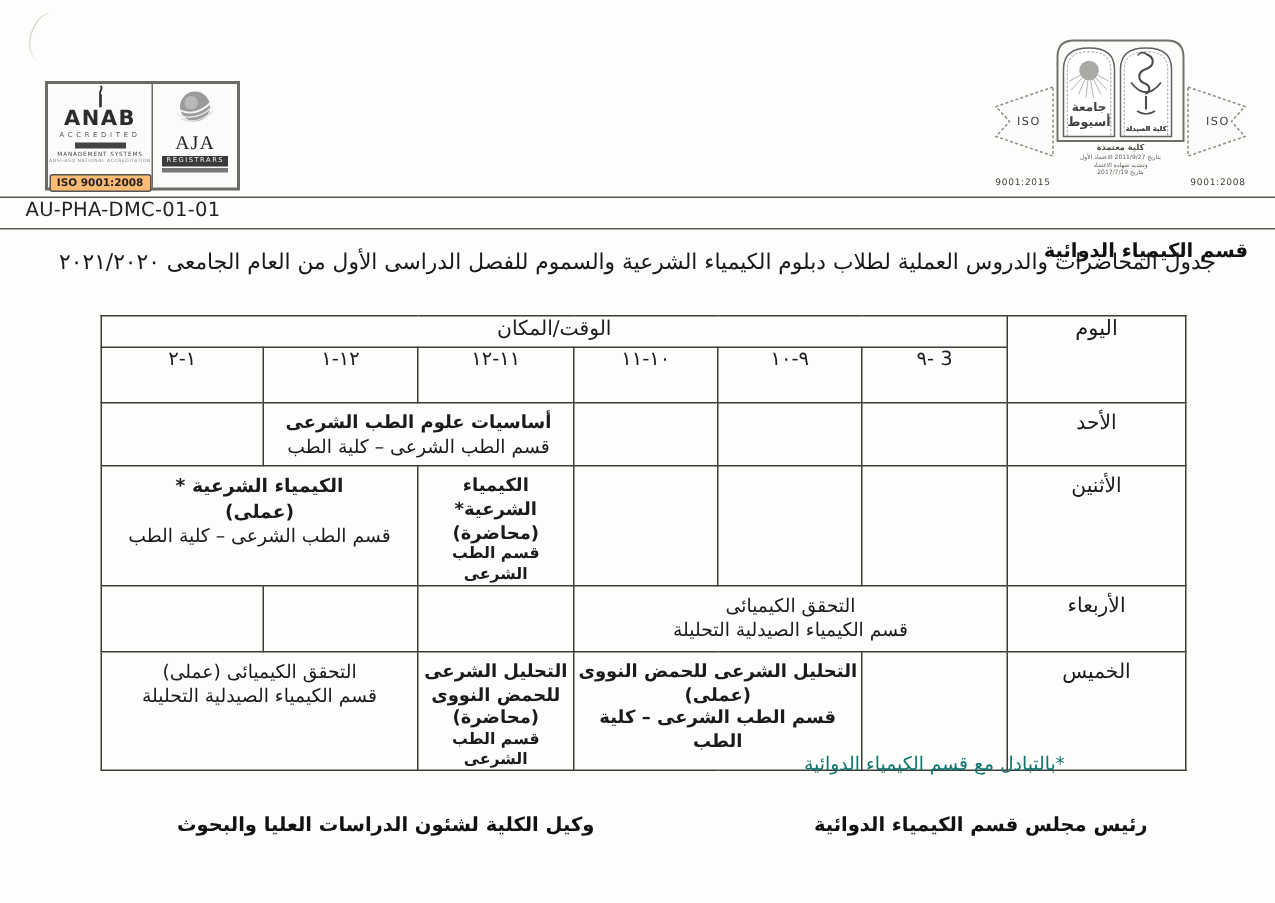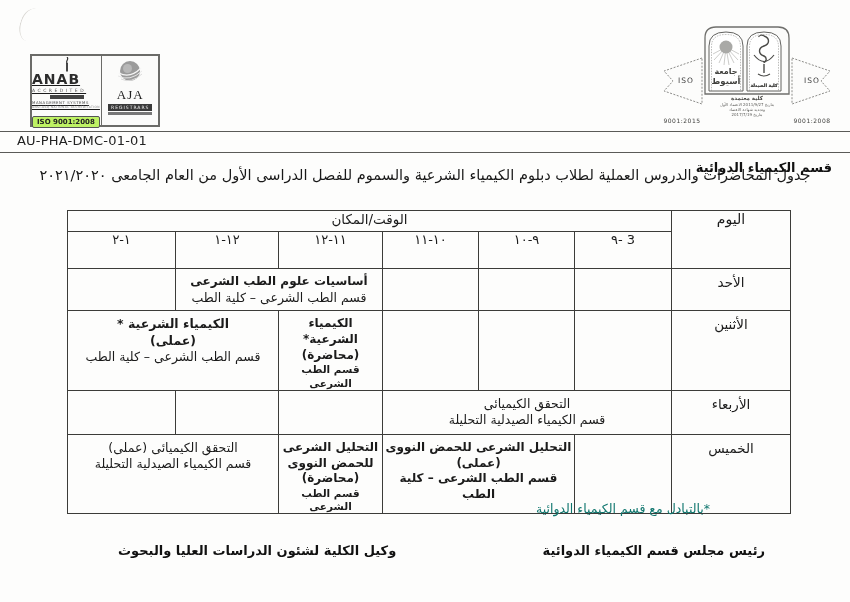--- a/index.html
+++ b/index.html
@@ -3,29 +3,29 @@
 <meta charset="utf-8">
 <style>
   html,body{margin:0;padding:0;}
   .page{position:relative;width:850px;height:602px;background:#fdfdfc;overflow:hidden;
         font-family:"DejaVu Sans",sans-serif;color:#1b1b1b;}
   .crease{position:absolute;left:20px;top:8px;width:22px;height:34px;border-left:1.5px solid #c9c6c0;
           border-radius:50% 0 0 50%;transform:rotate(18deg);opacity:.7;}
   
   .logoblock{position:absolute;left:30px;top:54px;width:126px;height:69px;border:2px solid #6b6b68;
              background:#fbfbfa;display:flex;}
-  .anab{flex:1.25;border-right:1.5px solid #6b6b68;text-align:left;padding-top:9px;position:relative;text-decoration:underline;}
+  .anab{flex:1.25;border-right:1.5px solid #6b6b68;text-align:center;padding-top:9px;position:relative;}
   .torch{position:absolute;left:50%;top:1px;transform:translateX(-50%);}
   .anab-name{font-size:14px;font-weight:bold;letter-spacing:1px;color:#2c2c2c;margin-top:6px;}
   .anab-sub{font-size:4.5px;letter-spacing:2.5px;color:#555;margin-top:1px;}
   .anab-pill{width:34px;height:4px;background:#444;margin:2px auto 1px;}
   .anab-ms{font-size:3.8px;letter-spacing:.6px;color:#444;}
   .anab-tiny{font-size:3px;color:#888;letter-spacing:.4px;}
   .anab-iso{font-size:7px;font-weight:bold;color:#222;border:1.2px solid #555;border-radius:2px;
-            display:inline-block;padding:1px 4px;margin-top:2px;background:#bef264;}
+            display:inline-block;padding:1px 4px;margin-top:2px;background:#fdba74;}
   .aja{flex:1;text-align:center;padding-top:4px;}
   .aja-name{font-family:"Liberation Serif",serif;font-size:13px;letter-spacing:1px;color:#222;margin-top:-3px;}
   .aja-box{background:#3a3a3a;color:#f2f2f2;font-size:4.5px;letter-spacing:1px;width:44px;margin:1px auto 0;
            padding:1px 0;}
   .aja-tinybar{width:44px;height:3px;background:#777;margin:1px auto 0;}
   
   .emblem{position:absolute;left:658px;top:24px;}
   
   .rule{position:absolute;left:0;right:0;height:1.4px;background:#59595if6;}
   .rule1{top:131px;background:#5a5a57;}

